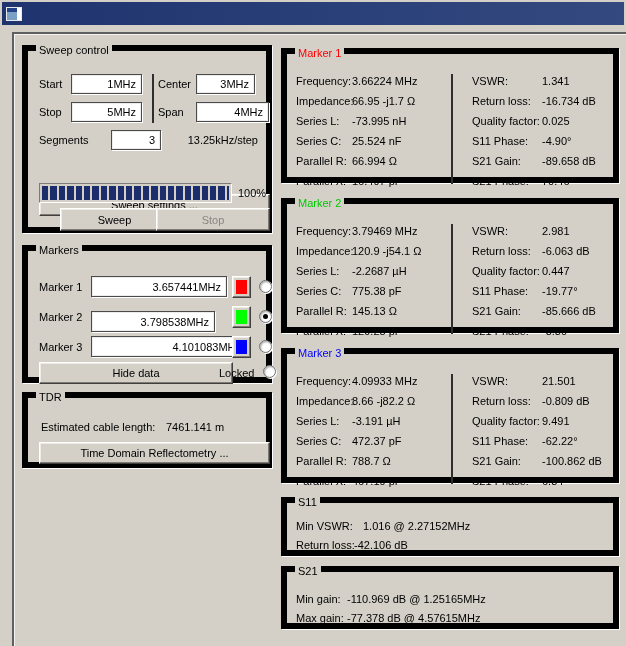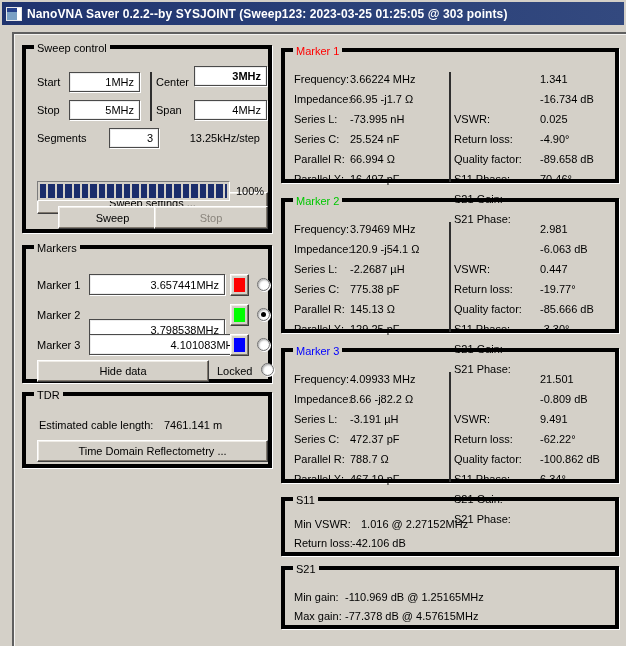--- a/index.html
+++ b/index.html
@@ -26,21 +26,21 @@
   
   .client {
     position:absolute; left:12px; top:32px; width:614px; height:614px;
     border-top:2px solid #5f5f5f; border-left:2px solid #5f5f5f;
     box-shadow: inset 1px 1px 0 rgba(255,255,255,0.75);
     box-sizing:border-box;
   }
   
   .gb {
     position:absolute;
-    border:4px solid #000000;
+    border:6px solid #000000;
     box-shadow:1px 1px 0 #ffffff;
     box-sizing:border-box;
     padding-left:40px;
   }
   .legend {
     position:absolute; top:-8px; left:8px;
     background:#d4d0c8; padding:0 3px; line-height:14px;
   }
   .lbl { position:absolute; line-height:14px; white-space:nowrap; }
   
@@ -84,43 +84,42 @@
     background:#d4d0c8;
     border:1px solid #404040; border-top-color:#fff; border-left-color:#fff;
     box-shadow: inset -1px -1px 0 #80796f, inset 1px 1px 0 #efece6;
     display:flex; align-items:center; justify-content:center; cursor:pointer;
   }
   .cswatch { width:11px; height:14px; }
   
   .mrow { position:absolute; left:0; right:0; height:20px; line-height:20px; }
   .mlab { position:absolute; left:9px; white-space:nowrap;text-align:center; }
   .mval { position:absolute; left:65px; white-space:nowrap; }
-  .rlab { position:absolute; left:169px; white-space:nowrap;margin-top:40px; }
+  .rlab { position:absolute; left:185px; white-space:nowrap; }
   .rval { position:absolute; left:255px; white-space:nowrap; }
   .slab { position:absolute; left:9px; white-space:nowrap; }
   .sval { position:absolute; white-space:nowrap; }
 </style>
 </head>
 <body>
 
 <div class="titlebar">
   <div class="app-icon"></div>
-  <div class="title-text">NanoVNA Saver 0.2.2--by SYSJOINT (Sweep123: 2023-03-25 01:25:05 @ 303 points)</div>
 </div>
 
 <div class="client"></div>
 
 <div class="gb" style="left:22px; top:45px; width:250px; height:188px;">
   <span class="legend">Sweep control</span>
 
   <span class="lbl" style="left:11px; top:26px;">Start</span>
   <input class="tf" style="left: 43px; top: 23px; width: 71px;" value="1MHz">
   <div class="vline" style="left:124px; top:23px; width:2px; height:49px;"></div>
   <span class="lbl" style="left:130px; top:26px;">Center</span>
-  <input class="tf" style="left: 168px; top: 17px; width: 73px; font-weight: bold;" value="3MHz">
+  <input class="tf" style="left: 168px; top: 23px; width: 59px;" value="3MHz">
 
   <span class="lbl" style="left:11px; top:54px;">Stop</span>
   <input class="tf" style="left: 43px; top: 51px; width: 71px;" value="5MHz">
   <span class="lbl" style="left:130px; top:54px;">Span</span>
   <input class="tf" style="left: 168px; top: 51px; width: 73px;" value="4MHz">
 
   <span class="lbl" style="left:11px; top:82px;">Segments</span>
   <input class="tf" style="left: 83px; top: 79px; width: 50px;" value="3">
   <span class="lbl" style="right:8px; top:82px; text-align:right;">13.25kHz/step</span>
 
@@ -139,34 +138,34 @@
   <span class="legend">Markers</span>
 
   <span class="lbl" style="left:11px; top:29px;">Marker 1</span>
   <input class="tf" style="left: 63px; top: 25px; width: 136px; height: 21px;" value="3.657441MHz">
   <div class="cbtn" style="left:204px; top:25px;">
       <div class="cswatch" style="background: rgb(255, 0, 0);"></div>
     </div>
   <div class="radio" style="left:231px; top:29px;"></div>
 
   <span class="lbl" style="left:11px; top:59px;">Marker 2</span>
-  <input class="tf" style="left: 63px; top: 70px; width: 136px; height: 21px;" value="3.798538MHz">
+  <input class="tf" style="left: 63px; top: 60px; width: 124px; height: 21px;" value="3.798538MHz">
   <div class="cbtn" style="left:204px; top:55px;">
       <div class="cswatch" style="background: rgb(0, 255, 0);"></div>
     </div>
   <div class="radio checked" style="left:231px; top:59px;"></div>
 
   <span class="lbl" style="left:11px; top:89px;">Marker 3</span>
   <input class="tf" style="left: 63px; top: 85px; width: 156px; height: 21px;" value="4.101083MHz">
   <div class="cbtn" style="left:204px; top:85px;">
       <div class="cswatch" style="background: rgb(0, 0, 255);"></div>
     </div>
   <div class="radio" style="left:231px; top:89px;"></div>
 
-  <div class="btn" style="left:11px; top:111px; width:172px; height:22px;">Hide data</div>
+  <div class="btn" style="left:11px; top:111px; width:194px; height:22px;">Hide data</div>
   <span class="lbl" style="left:191px; top:115px;">Locked</span>
   <div class="radio" style="left:235px; top:114px;"></div>
 </div>
 
 <div class="gb" style="left:22px; top:392px; width:250px; height:76px;">
   <span class="legend">TDR</span>
   <span class="lbl" style="left:13px; top:22px;">Estimated cable length:</span>
   <span class="lbl" style="left:138px; top:22px;">7461.141 m</span>
   <div class="btn" style="left:11px; top:44px; width:231px; height:22px;">Time Domain Reflectometry ...</div>
 </div>

